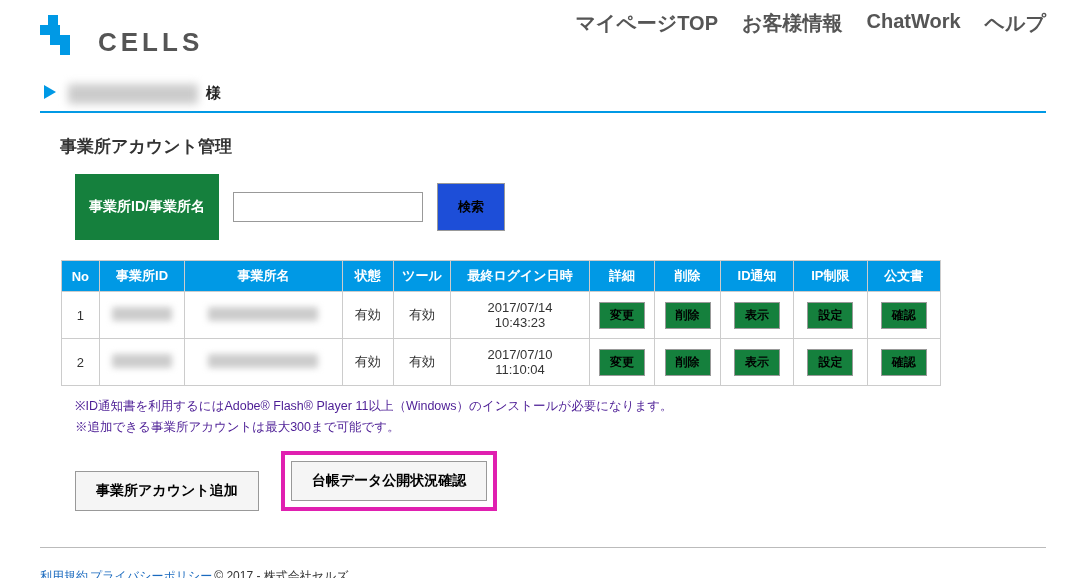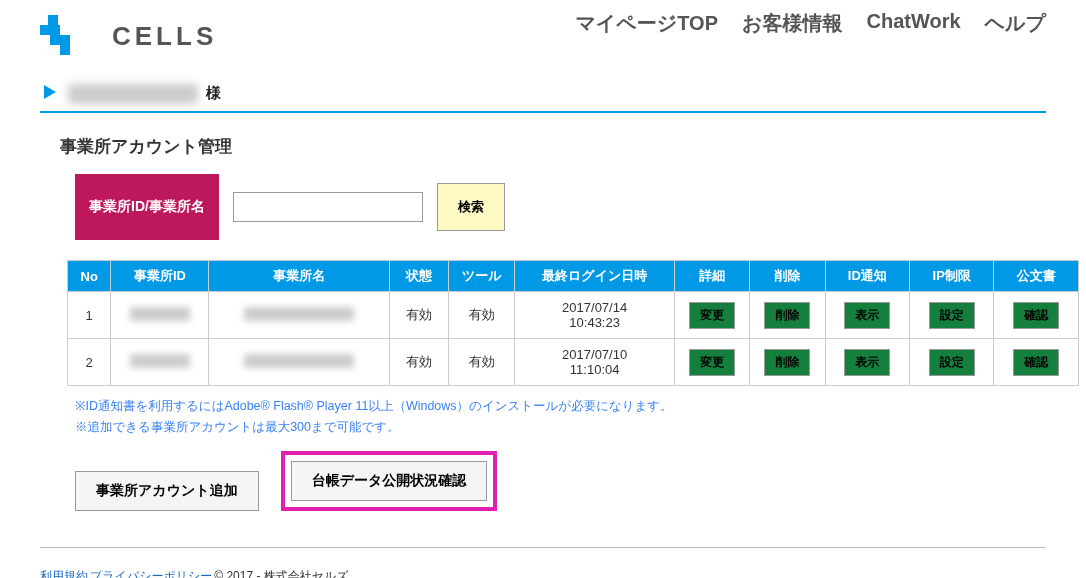--- a/index.html
+++ b/index.html
@@ -1,44 +1,44 @@
 <!DOCTYPE html>
 <html><head>
   <meta charset="utf-8">
   <style>
     * { margin: 0; padding: 0; box-sizing: border-box; }
     body { font-family: "Hiragino Kaku Gothic ProN", "Meiryo", sans-serif; font-size: 14px; color: #333; background: #fff; }
     .container { width: 1086px; margin: 0 auto; padding: 10px 40px 0 40px; }
     .header { display: flex; justify-content: space-between; align-items: flex-start; }
-    .logo-area { display: flex; align-items: center; gap: 24px; padding-top: 5px; }
+    .logo-area { display: flex; align-items: flex-end; gap: 10px; padding-top: 5px; }
     .logo-icon svg { width: 48px; height: 40px; }
     .logo-text { font-size: 26px; font-weight: bold; letter-spacing: 4px; color: #555; }
     .top-right { display: flex; flex-direction: column; align-items: flex-end; gap: 12px; }
     .top-links { display: flex; gap: 20px; align-items: center; padding-top: 6px; }
     .user-blur { width: 120px; height: 18px; background: #ddd; filter: blur(3px); border-radius: 2px; }
     .logoff-link { color: #1a6abf; text-decoration: underline; font-size: 13px; cursor: pointer; }
     .nav-links { display: flex; gap: 24px; }
     .nav-link { font-size: 20px; color: #555; font-weight: bold; cursor: pointer; }
     .greeting-row { display: flex; align-items: center; gap: 8px; margin-top: 24px; }
     .greeting-icon svg { width: 20px; height: 20px; }
     .greeting-blur { width: 130px; height: 20px; background: #ccc; filter: blur(4px); border-radius: 2px; }
     .greeting-suffix { font-weight: bold; font-size: 15px; color: #222; }
     .hr-line { height: 2px; background: #0099e5; margin-top: 6px; margin-bottom: 22px; }
     .section-title { font-size: 17px; font-weight: bold; margin-bottom: 16px; padding-left: 20px; }
     .search-row { display: flex; align-items: center; gap: 14px; margin-bottom: 20px; margin-left: 35px; }
-    .search-label { background: #be185d; color: #fff; font-weight: bold; padding: 24px 14px; font-size: 14px; }
+    .search-label { background: #15803d; color: #fff; font-weight: bold; padding: 24px 14px; font-size: 14px; }
     .search-input { width: 190px; height: 30px; border: 1px solid #999; padding: 0 6px; font-size: 13px; }
-    .search-btn { background: #fef9c3; border: 1px solid #999; padding: 14px 20px; font-weight: bold; cursor: pointer; font-size: 13px; }
-    .data-table { width: 1012px; border-collapse: collapse; margin-left: 27px; }
+    .search-btn { background: #1d4ed8; border: 1px solid #999; padding: 14px 20px; font-weight: bold; cursor: pointer; font-size: 13px; }
+    .data-table { width: 880px; border-collapse: collapse; margin-left: 21px; }
     .data-table th { background: #0099e5; color: #fff; font-weight: bold; text-align: center; padding: 6px 4px; border: 1px solid #ccc; font-size: 13px; }
     .data-table td { border: 1px solid #ccc; text-align: center; padding: 8px 4px; font-size: 13px; }
     .cell-blur { display: inline-block; width: 60px; height: 14px; background: #ccc; filter: blur(3px); border-radius: 2px; }
     .cell-blur.wide { width: 110px; }
     .action-btn { background: #15803d; border: 1px solid #999; padding: 4px 10px; font-weight: bold; cursor: pointer; font-size: 12px; }
-    .notes { margin: 10px 0 10px 35px; font-size: 12.5px; line-height: 1.7; color: #3b82f6; }
+    .notes { margin: 10px 0 10px 35px; font-size: 12.5px; line-height: 1.7; color: #4c1d95; }
     .bottom-buttons { display: flex; align-items: flex-end; gap: 22px; margin-left: 35px; margin-top: 12px; }
     .big-btn { background: #f5f5f5; border: 1px solid #999; padding: 10px 20px; font-weight: bold; cursor: pointer; font-size: 14px; }
     .highlight-box { border: 4px solid #e020b0; padding: 6px; }
     .magenta-text { color: #e020b0; font-size: 16px; font-weight: bold; margin-left: 20px; }
     .footer { border-top: 1px solid #bbb; margin-top: 36px; padding: 20px 0; display: flex; align-items: center; gap: 2px; font-size: 12px; }
     .footer-link { color: #1a6abf; text-decoration: underline; cursor: pointer; }
     .footer-copy { color: #333; }
   </style>
 </head>
 <body>

